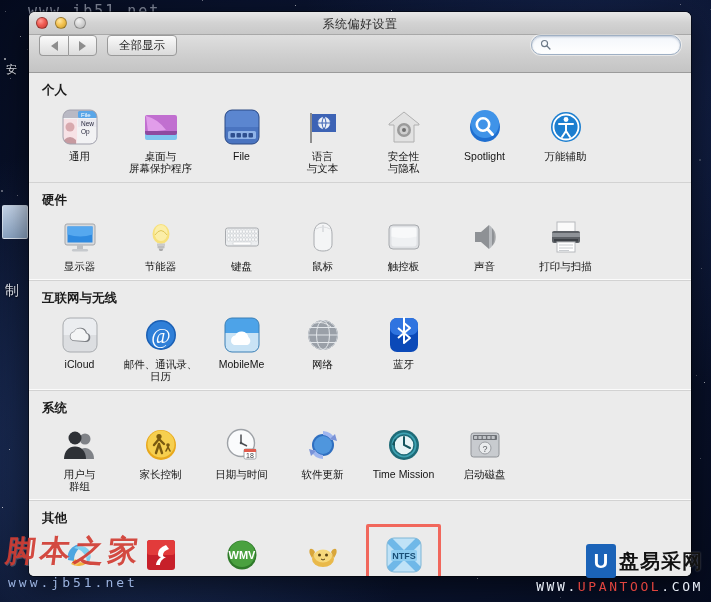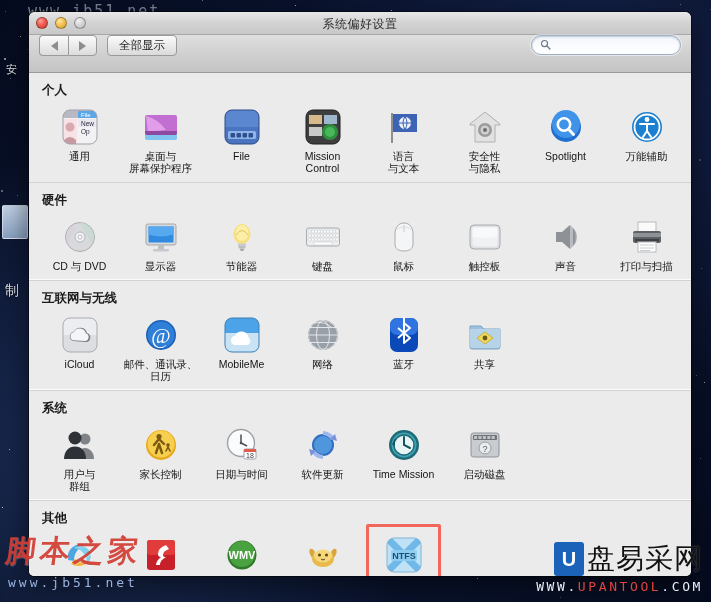--- a/index.html
+++ b/index.html
@@ -196,21 +196,21 @@
   .wm-up-row { display: flex; align-items: center; }
   .wm-up-badge {
     width: 30px; height: 34px;
     background: #1b63b8;
     border-radius: 3px;
     display: flex; align-items: center; justify-content: center;
     color: #fff; font-size: 20px; font-weight: bold;
     margin-right: 3px;
   }
   .wm-up-cn {
-    font-size: 28px; font-weight: normal; color: #121212;
+    font-size: 20px; font-weight: bold; color: #121212;
     font-family: "DejaVu Serif", serif;
     letter-spacing: 1px;
     text-shadow: 0 0 2px rgba(255,255,255,.35);
   }
   .wm-up-url {
     font-size: 13px; letter-spacing: 2.6px;
     font-family: "DejaVu Sans Mono", monospace;
     margin-top: 1px;
   }
   .u-w { color: #e8edf6; }
@@ -484,42 +484,20 @@
                   </g>
                 </g>
                 <rect x="3" y="3" width="34" height="34" rx="7" fill="none" stroke="#2c4a85"></rect>
               </svg>
             </div>
             <div class="label">File</div>
           </div>
           <div class="pane">
             <div class="icon">
               <svg width="40" height="40" viewBox="0 0 40 40">
-                <defs>
-                  <clipPath id="rrmissioncontrolicon">
-                    <rect x="3" y="3" width="34" height="34" rx="7"></rect>
-                  </clipPath>
-                </defs>
-                <g clip-path="url(#rrmissioncontrolicon)">
-                  <rect x="3" y="3" width="34" height="34" fill="#3e3e3e"></rect>
-                  <rect x="6" y="8" width="13" height="9" fill="#d8b98a"></rect>
-                  <rect x="21" y="8" width="13" height="9" fill="#9fb6cc"></rect>
-                  <rect x="6" y="20" width="13" height="9" fill="#c9c9c9"></rect>
-                  <circle cx="27" cy="25" r="8" fill="#2f8f3f"></circle>
-                  <circle cx="27" cy="25" r="5" fill="#49b85a"></circle>
-                </g>
-                <rect x="3" y="3" width="34" height="34" rx="7" fill="none" stroke="#1f1f1f"></rect>
-              </svg>
-            </div>
-            <div class="label">Mission
-Control</div>
-          </div>
-          <div class="pane">
-            <div class="icon">
-              <svg width="40" height="40" viewBox="0 0 40 40">
                 <rect x="7" y="6" width="2" height="30" fill="#8e8e8e"></rect>
                 <rect x="9" y="7" width="24" height="18" fill="#3d63b5"></rect>
                 <circle cx="21" cy="16" r="6.5" fill="#fff" opacity=".9"></circle>
                 <circle cx="21" cy="16" r="6.5" fill="none" stroke="#3d63b5"></circle>
                 <path d="M14.5 16 h13 M21 9.5 q4 6.5 0 13 M21 9.5 q-4 6.5 0 13" stroke="#3d63b5" fill="none" stroke-width="1"></path>
               </svg>
             </div>
             <div class="label">语言
 与文本</div>
           </div>
@@ -555,33 +533,20 @@
                 <path d="M13 17 h14 M20 17 v7 M20 24 l-4 6 M20 24 l4 6" stroke="#fff" stroke-width="2" fill="none" stroke-linecap="round"></path>
               </svg>
             </div>
             <div class="label">万能辅助</div>
           </div>
         </div>
       </div>
       <div class="section">
         <div class="section-title">硬件</div>
         <div class="grid">
-          <div class="pane">
-            <div class="icon">
-              <svg width="40" height="40" viewBox="0 0 40 40">
-                <circle cx="20" cy="20" r="14.5" fill="#d7d9dc"></circle>
-                <circle cx="20" cy="20" r="14.5" fill="none" stroke="#a9acb0"></circle>
-                <path d="M20 5.5 a14.5 14.5 0 0 1 12 22" fill="#c7d8d0" opacity=".8"></path>
-                <path d="M8 28 a14.5 14.5 0 0 1 8 -21" fill="#dccfd8" opacity=".7"></path>
-                <circle cx="20" cy="20" r="5" fill="#f2f3f4" stroke="#b4b7bb"></circle>
-                <circle cx="20" cy="20" r="2" fill="#fff" stroke="#b4b7bb"></circle>
-              </svg>
-            </div>
-            <div class="label">CD 与 DVD</div>
-          </div>
           <div class="pane">
             <div class="icon">
               <svg width="40" height="40" viewBox="0 0 40 40">
                 <rect x="5" y="7" width="30" height="21" rx="2" fill="#d8dadd" stroke="#a4a7ab"></rect>
                 <rect x="7.5" y="9.5" width="25" height="16" fill="#2f8ae0"></rect>
                 <path d="M7.5 9.5 h25 v8 q-12 4 -25 0z" fill="#56a8ef"></path>
                 <rect x="17" y="28" width="6" height="4" fill="#bcbfc3"></rect>
                 <rect x="12" y="32" width="16" height="2.5" rx="1.2" fill="#c6c9cd"></rect>
               </svg>
             </div>
@@ -758,31 +723,20 @@
           <div class="pane">
             <div class="icon">
               <svg width="40" height="40" viewBox="0 0 40 40">
                 <rect x="6" y="3" width="28" height="34" rx="7" fill="#0b49b8"></rect>
                 <rect x="6" y="3" width="28" height="17" rx="7" fill="#2f74e0"></rect>
                 <path d="M20 8 l6 5 l-6 5 v-16 M20 18 l-6 -5 M20 18 l6 5 l-6 5 v-10 l-6 5" stroke="#fff" stroke-width="2" fill="none" stroke-linejoin="round"></path>
               </svg>
             </div>
             <div class="label">蓝牙</div>
           </div>
-          <div class="pane">
-            <div class="icon">
-              <svg width="40" height="40" viewBox="0 0 40 40">
-                <path d="M5 11 h11 l3 3 h16 v18 a2 2 0 0 1 -2 2 h-26 a2 2 0 0 1 -2 -2z" fill="#9cc0dc" stroke="#7fa5c4"></path>
-                <path d="M5 14 h30 v17 a2 2 0 0 1 -2 2 h-26 a2 2 0 0 1 -2 -2z" fill="#b6d3e8"></path>
-                <path d="M20 17 l8 6 l-8 6 l-8 -6z" fill="#f0d85a" stroke="#c9b03c"></path>
-                <circle cx="20" cy="23" r="2.4" fill="#6b5a16"></circle>
-              </svg>
-            </div>
-            <div class="label">共享</div>
-          </div>
         </div>
       </div>
       <div class="section">
         <div class="section-title">系统</div>
         <div class="grid">
           <div class="pane">
             <div class="icon">
               <svg width="40" height="40" viewBox="0 0 40 40">
                 <circle cx="25" cy="14" r="5.5" fill="#7f8287"></circle>
                 <path d="M16 34 c0 -7 4.5 -11 9 -11 s9 4 9 11z" fill="#7f8287"></path>

